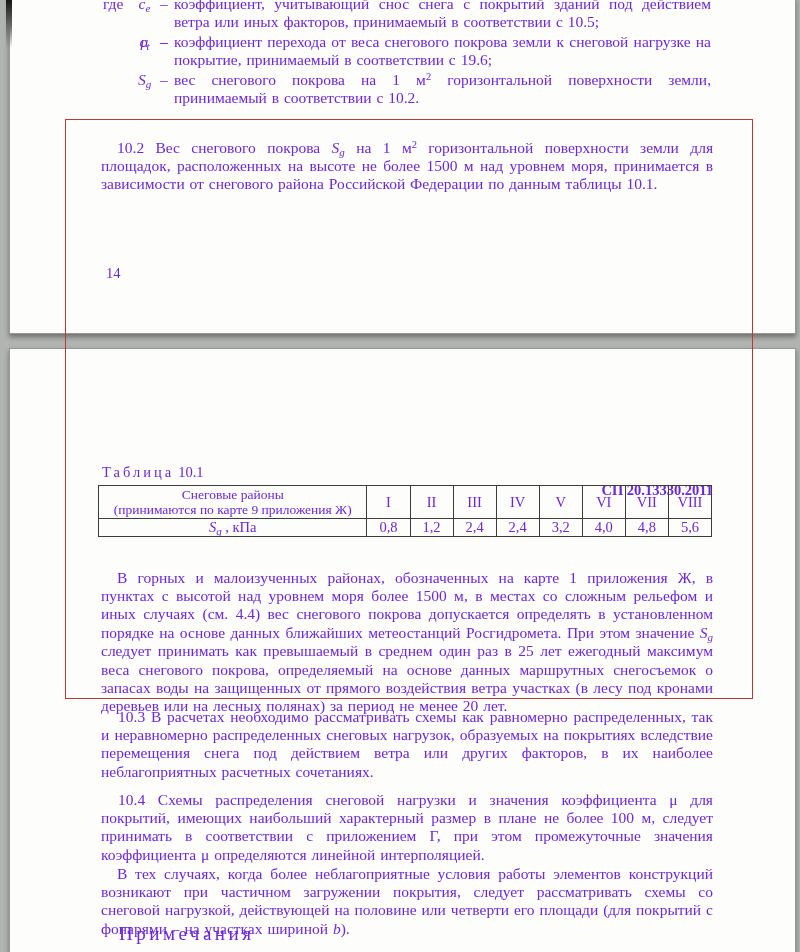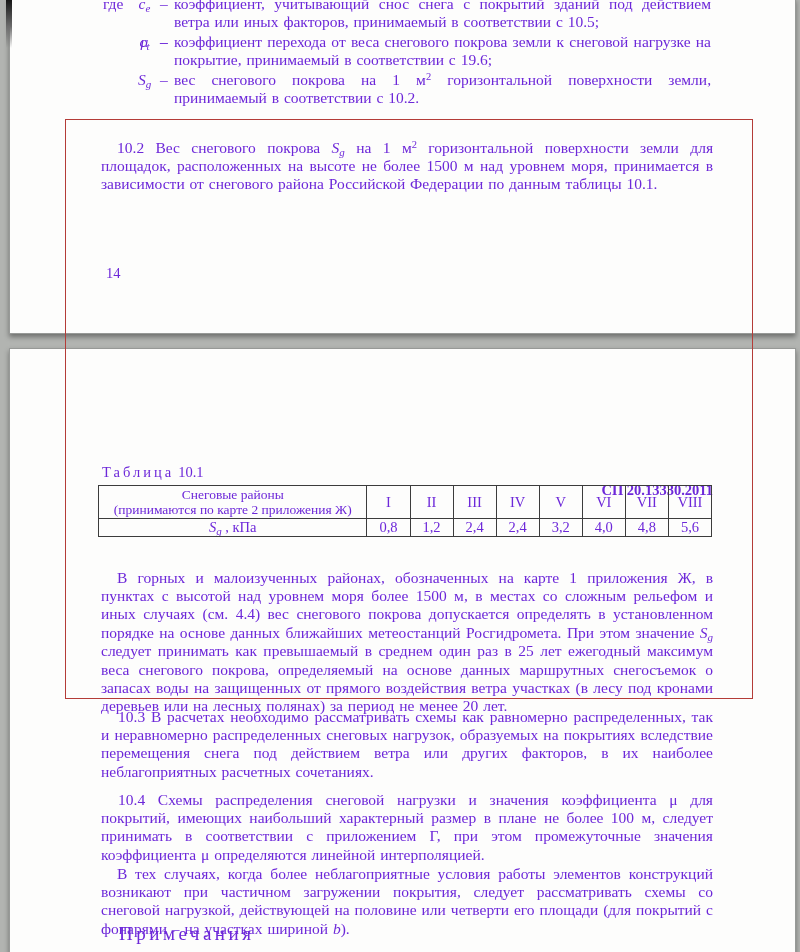--- a/index.html
+++ b/index.html
@@ -142,21 +142,21 @@
           <col style="width:43px">
         <col style="width:43px">
           <col style="width:43px">
           <col style="width:43px">
           <col style="width:43px">
       </colgroup>
       <tbody>
           <tr>
         <td class="hdr-main">
           <div>Снеговые районы</div>
-          <div>(принимаются по карте 2 приложения Ж)</div>
+          <div>(принимаются по карте 9 приложения Ж)</div>
         </td>
         <td class="roman">I</td>
         <td class="roman">II</td>
         <td class="roman">III</td>
         <td class="roman">IV</td>
         <td class="roman">V</td>
         <td class="roman">VI</td>
         <td class="roman">VII</td>
         <td class="roman">VIII</td>
       </tr>

